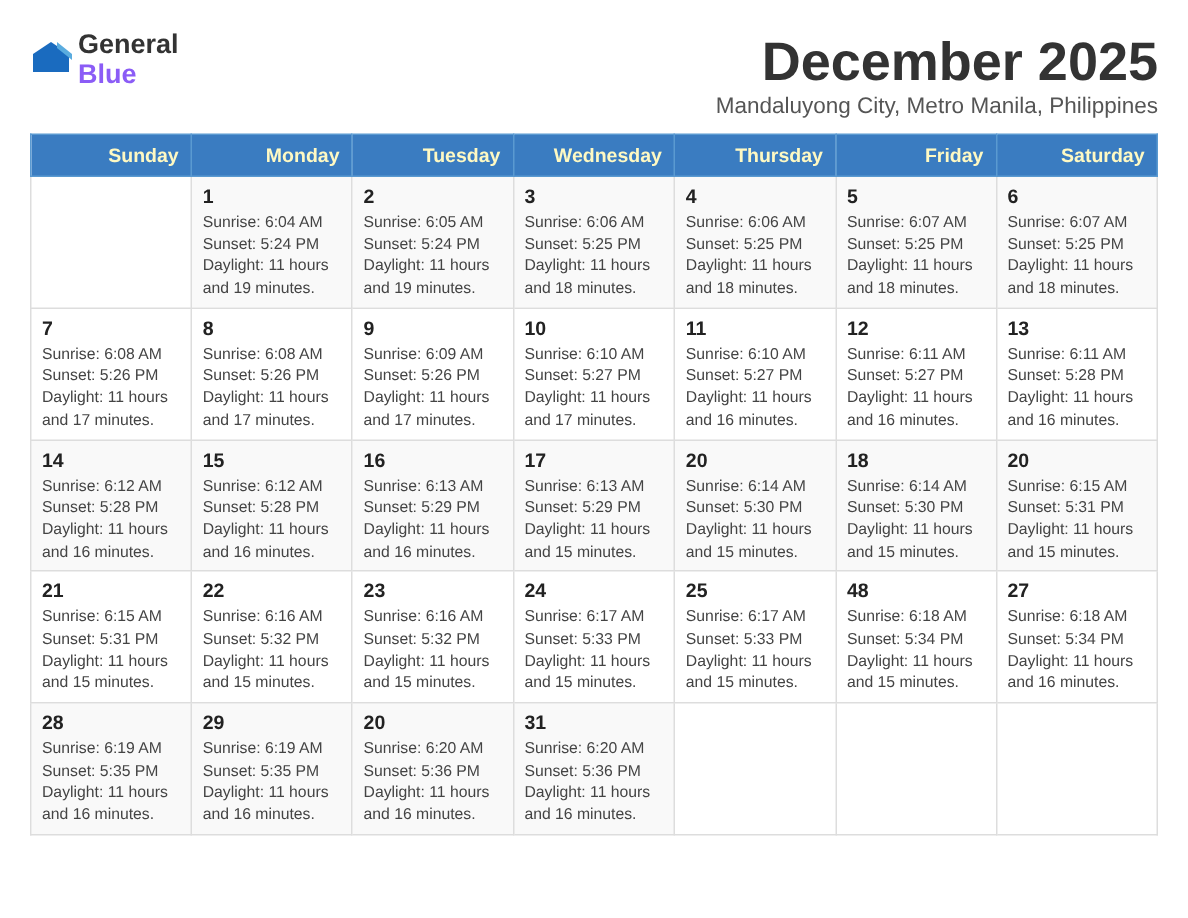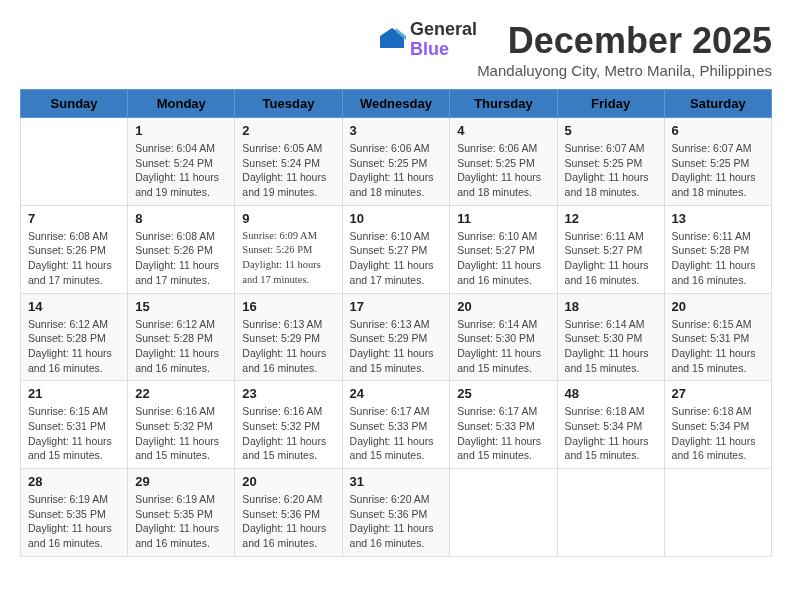--- a/index.html
+++ b/index.html
@@ -5,21 +5,21 @@
     * { box-sizing: border-box; margin: 0; padding: 0; }
     body {
       font-family: Arial, sans-serif;
       background: #fff;
       width: 792px;
       min-height: 612px;
       padding: 20px;
     }
     .header {
       display: flex;
-      justify-content: flex-end;
+      justify-content: space-between;
       align-items: flex-start;
       margin-bottom: 10px;
     }
     .logo {
       display: flex;
       align-items: center;
     }
     .logo-text {
       font-size: 18px;
       font-weight: bold;
@@ -44,22 +44,22 @@
       font-size: 15px;
       color: #555;
     }
     .calendar {
       width: 100%;
       border-collapse: collapse;
       border: 1px solid #ccc;
     }
     .calendar th {
       background-color: #3a7cc1;
-      color: #000000;
-      text-align: center;
+      color: #fef9c3;
+      text-align: right;
       padding: 6px 8px;
       font-size: 13px;
       border: 1px solid #5a9ad1;
     }
     .calendar td {
       vertical-align: top;
       padding: 5px 7px;
       border: 1px solid #ddd;
       width: 108px;
       min-height: 80px;
@@ -171,21 +171,21 @@
         </td>
         <td>
           <span class="day-num">8</span>
           <div class="day-info" style="white-space: pre-line;">Sunrise: 6:08 AM
 Sunset: 5:26 PM
 Daylight: 11 hours
 and 17 minutes.</div>
         </td>
         <td>
           <span class="day-num">9</span>
-          <div class="day-info" style="white-space: pre-line; font-family: Liberation Serif, serif;">Sunrise: 6:09 AM
+          <div class="day-info" style="white-space: pre-line;">Sunrise: 6:09 AM
 Sunset: 5:26 PM
 Daylight: 11 hours
 and 17 minutes.</div>
         </td>
         <td>
           <span class="day-num">10</span>
           <div class="day-info" style="white-space: pre-line;">Sunrise: 6:10 AM
 Sunset: 5:27 PM
 Daylight: 11 hours
 and 17 minutes.</div>

